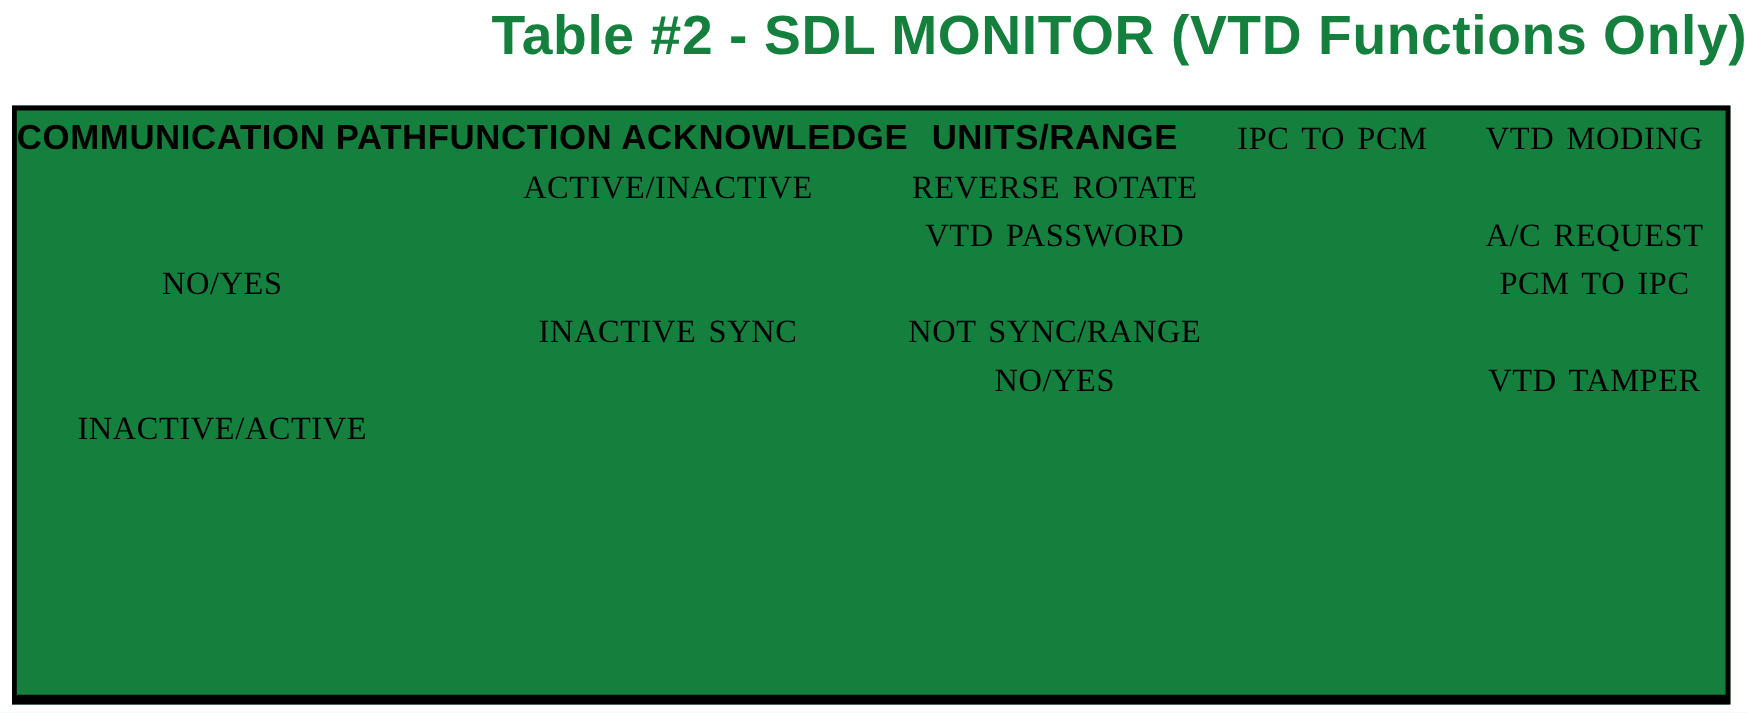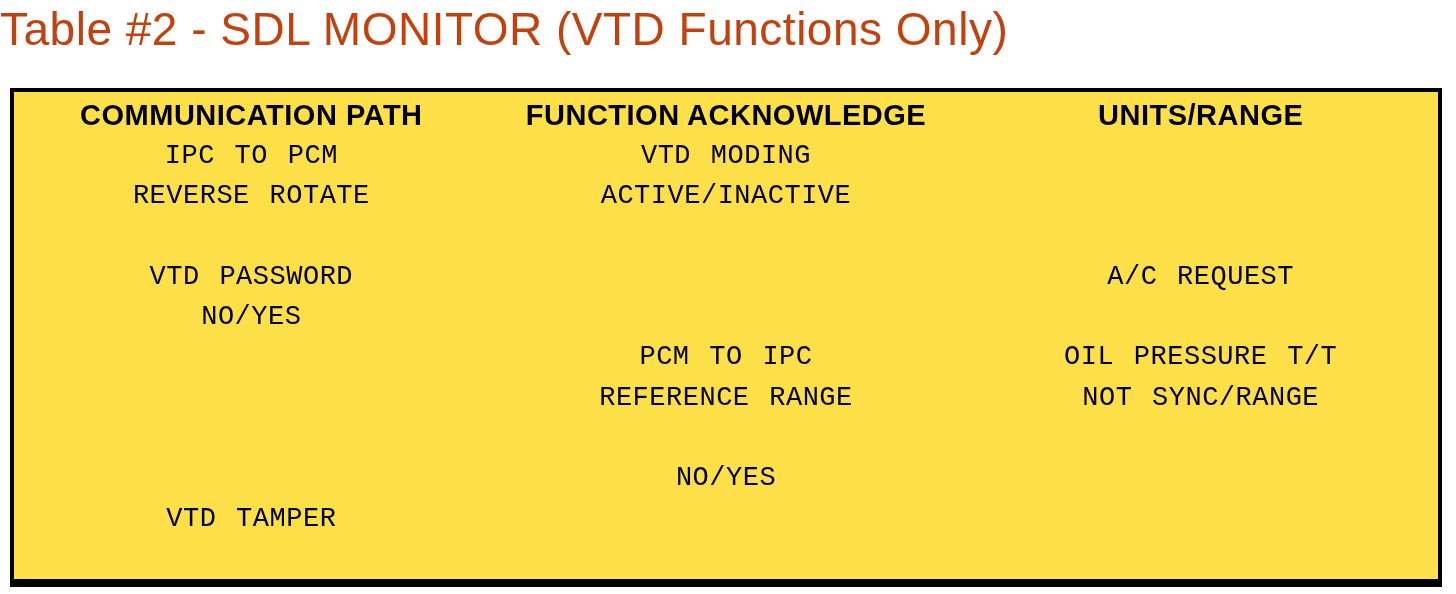--- a/index.html
+++ b/index.html
@@ -7,54 +7,54 @@
     width: 1456px; height: 594px;
     background: #ffffff;
     color: #000000;
     font-family: "Liberation Serif", serif;
     overflow: hidden;
     position: relative;
   }
   .doc-title {
     position: absolute;
     top: 2px; left: 0; right: 0;
-    text-align: left;
+    text-align: right;
     font-family: "Liberation Sans", sans-serif;
-    font-weight: normal;
+    font-weight: bold;
     font-size: 46px;
     letter-spacing: 0.5px;
-    color: #c2410c;
+    color: #15803d;
     white-space: nowrap;
   }
   .table-box {
     position: absolute;
     left: 10px;
     top: 88px;
     width: 1432px;
     height: 499px;
     border: 4px solid #000000;
     border-bottom-width: 8px;
-    background: #fde047;
+    background: #15803d;
     display: grid;
-    grid-template-columns: 1fr 1fr 1fr;
+    grid-template-columns: 1fr 1fr 1fr 1fr 1fr;
     grid-template-rows: 42px repeat(11, 1fr);
     align-items: center;
     padding-top: 2px;
   }
   .hdr-cell {
     font-family: "Liberation Sans", sans-serif;
     font-weight: bold;
     font-size: 29px;
     text-align: center;
     letter-spacing: 0.5px;
     white-space: nowrap;
     align-self: center;
   }
   .body-cell {
-    font-family: Liberation Mono, monospace;
+    font-family: Liberation Serif, serif;
     font-size: 27px;
     text-align: center;
     letter-spacing: 0.5px;
     word-spacing: 3px;
     white-space: nowrap;
     align-self: center;
   }
 </style>
 </head>
 <body>
@@ -64,48 +64,48 @@
 <div class="table-box">
 
   <div class="hdr-cell">COMMUNICATION PATH</div>
   <div class="hdr-cell">FUNCTION ACKNOWLEDGE</div>
   <div class="hdr-cell">UNITS/RANGE</div>
 
   <div class="body-cell">IPC TO PCM</div>
   <div class="body-cell">VTD MODING</div>
 
   <div class="body-cell"></div>
+  <div class="body-cell">ACTIVE/INACTIVE</div>
   <div class="body-cell">REVERSE ROTATE</div>
-  <div class="body-cell">ACTIVE/INACTIVE</div>
 
   <div class="body-cell"></div>
   <div class="body-cell"></div>
   <div class="body-cell"></div>
 
   <div class="body-cell"></div>
   <div class="body-cell">VTD PASSWORD</div>
 
   <div class="body-cell"></div>
   <div class="body-cell">A/C REQUEST</div>
   <div class="body-cell">NO/YES</div>
 
   <div class="body-cell"></div>
   <div class="body-cell"></div>
   <div class="body-cell"></div>
 
   <div class="body-cell">PCM TO IPC</div>
-  <div class="body-cell">OIL PRESSURE T/T</div>
 
   <div class="body-cell"></div>
-  <div class="body-cell">REFERENCE RANGE</div>
+  <div class="body-cell">INACTIVE SYNC</div>
   <div class="body-cell">NOT SYNC/RANGE</div>
 
   <div class="body-cell"></div>
   <div class="body-cell"></div>
   <div class="body-cell"></div>
 
   <div class="body-cell"></div>
   <div class="body-cell">NO/YES</div>
 
   <div class="body-cell"></div>
   <div class="body-cell">VTD TAMPER</div>
+  <div class="body-cell">INACTIVE/ACTIVE</div>
 
 </div>
 
 </body></html>

